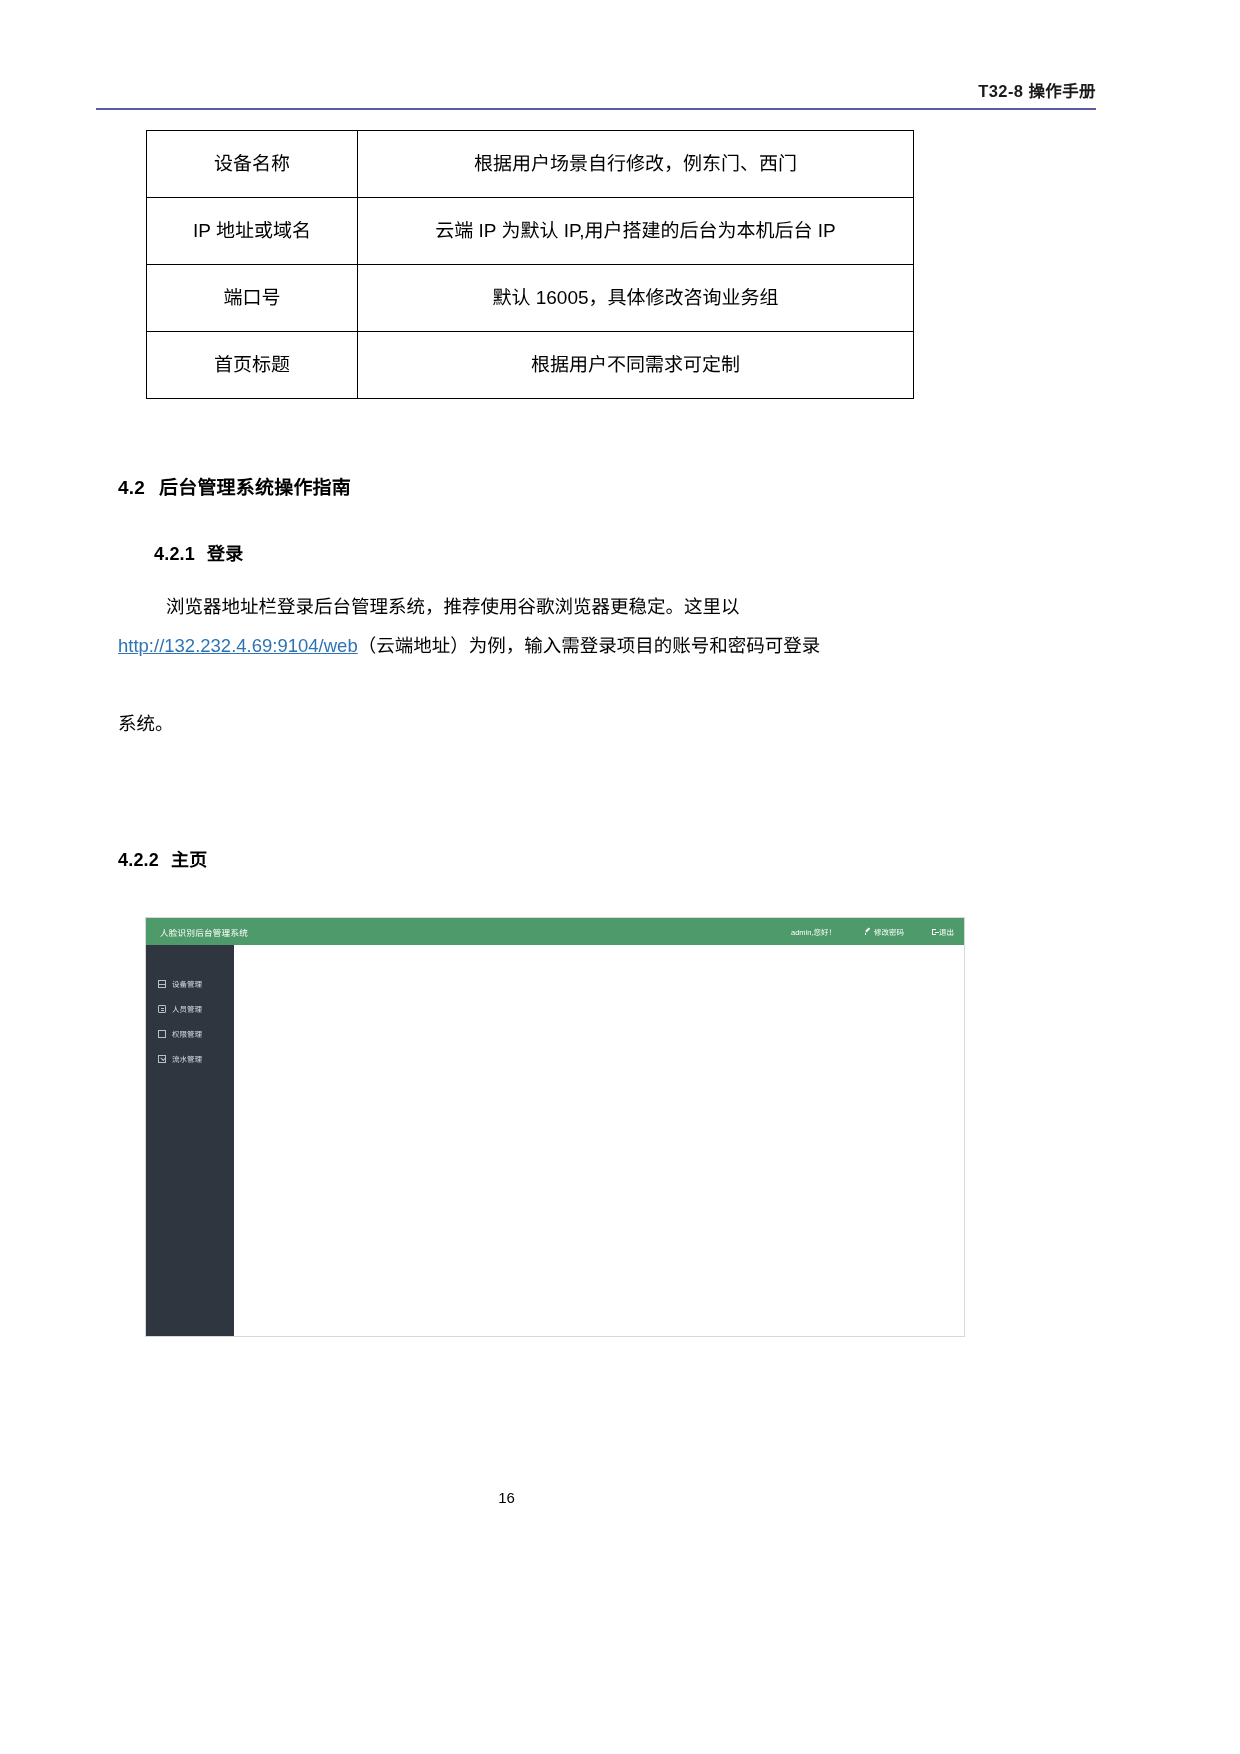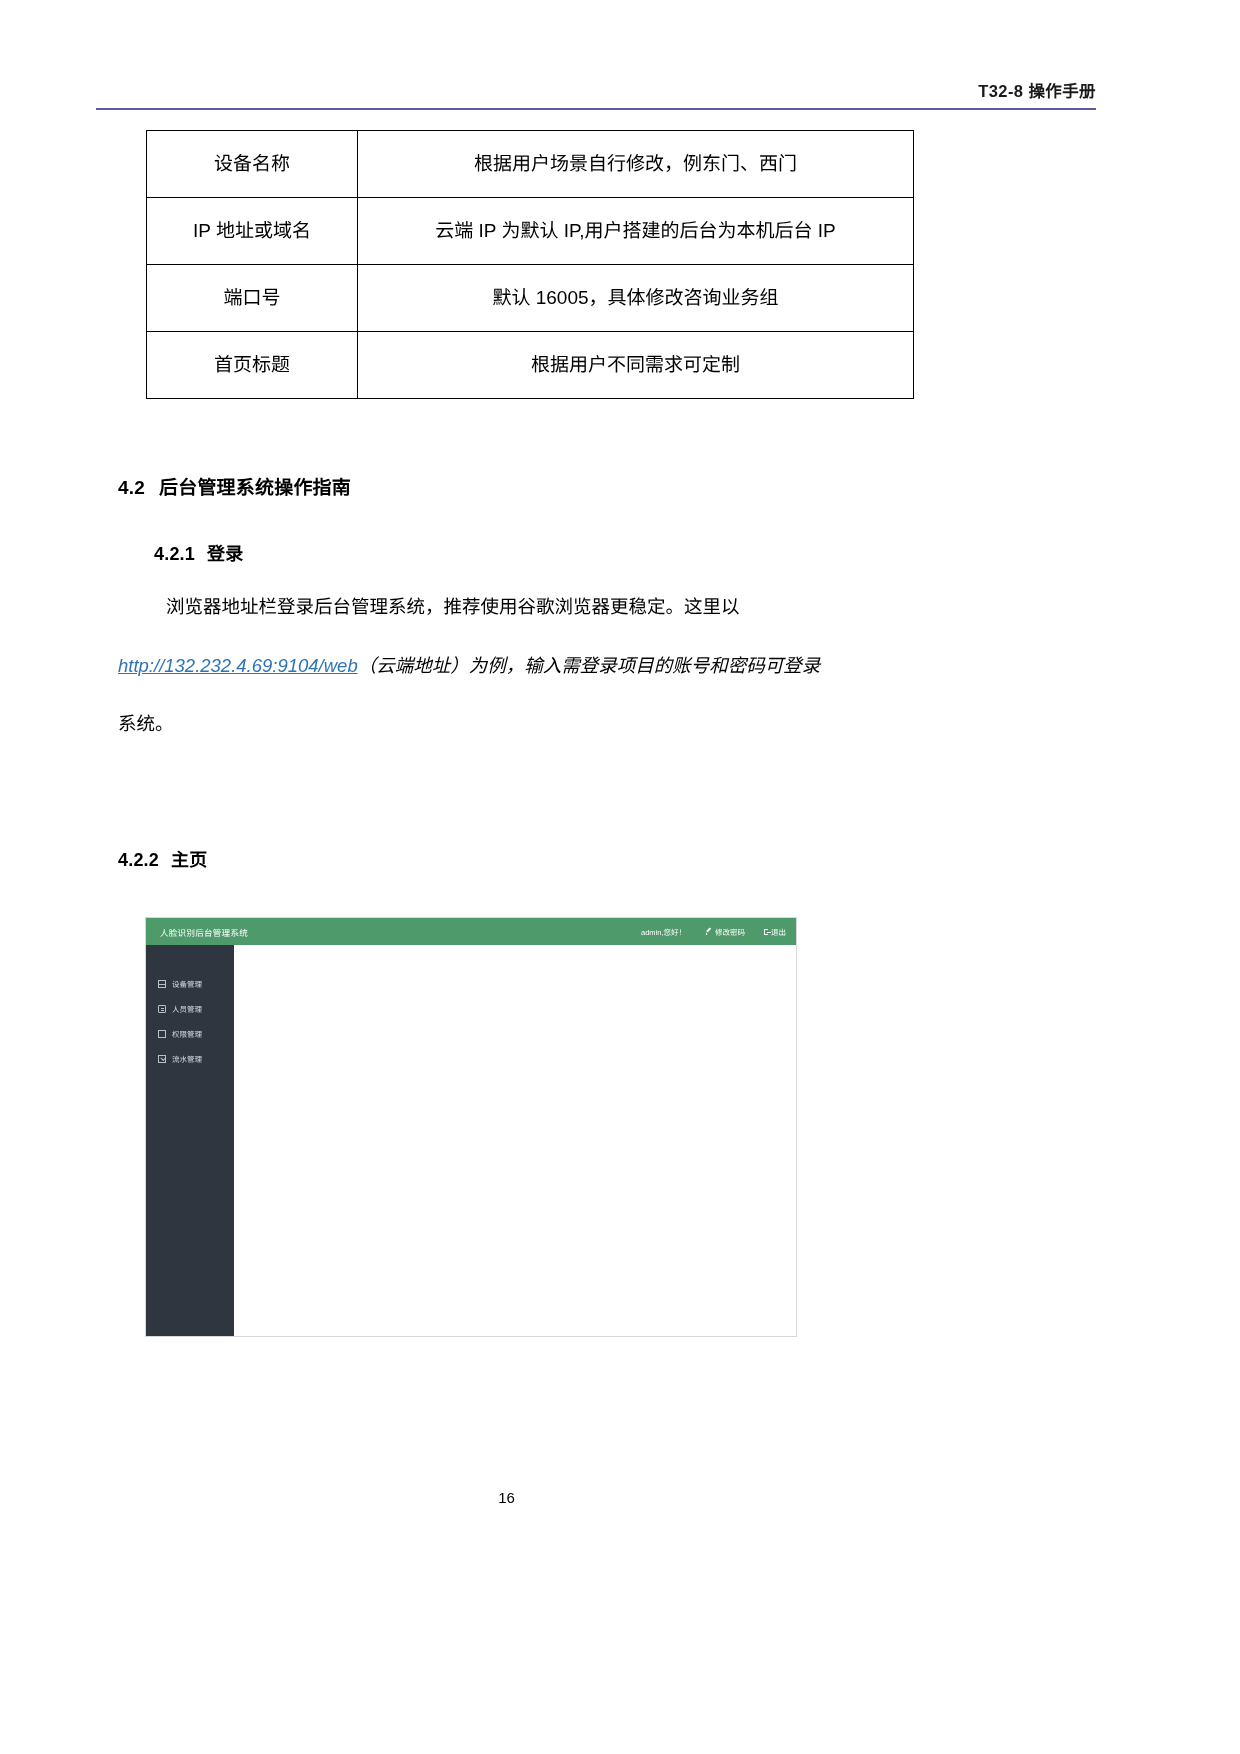--- a/index.html
+++ b/index.html
@@ -95,37 +95,36 @@
     font-size: 18.5px;
     line-height: 1.9;
     color: #000000;
   }
   #para-1 {
     top: 590px;
     text-indent: 48px;
     font-family: Liberation Serif, serif;
   }
   #para-2 {
-    top: 648px;
-    font-style: italic;
+    top: 628px;
   }
   #para-2 .link {
     color: #2e74b5;
     text-decoration: underline;
   }
   #para-3 {
     top: 706px;
   }
 
   
   .figure {
     position: absolute;
     top: 917px;
     left: 145px;
-    width: 652px;
+    width: 820px;
     height: 420px;
     background: #ffffff;
     border: 1px solid #d8d8d8;
     box-sizing: border-box;
     overflow: hidden;
   }
   .app-topbar {
     position: absolute;
     top: 0; left: 0;
     width: 100%;
@@ -138,21 +137,21 @@
     padding: 0 10px 0 14px;
   }
   .app-topbar .brand {
     color: #ffffff;
     font-size: 8.5px;
     letter-spacing: 0.3px;
   }
   .app-topbar .right-group {
     display: flex;
     align-items: center;
-    gap: 19px;
+    gap: 28px;
     color: #ffffff;
     font-size: 7.5px;
   }
   .app-topbar .right-group .item {
     display: flex;
     align-items: center;
     gap: 3px;
     white-space: nowrap;
   }
   .mini-icon {

